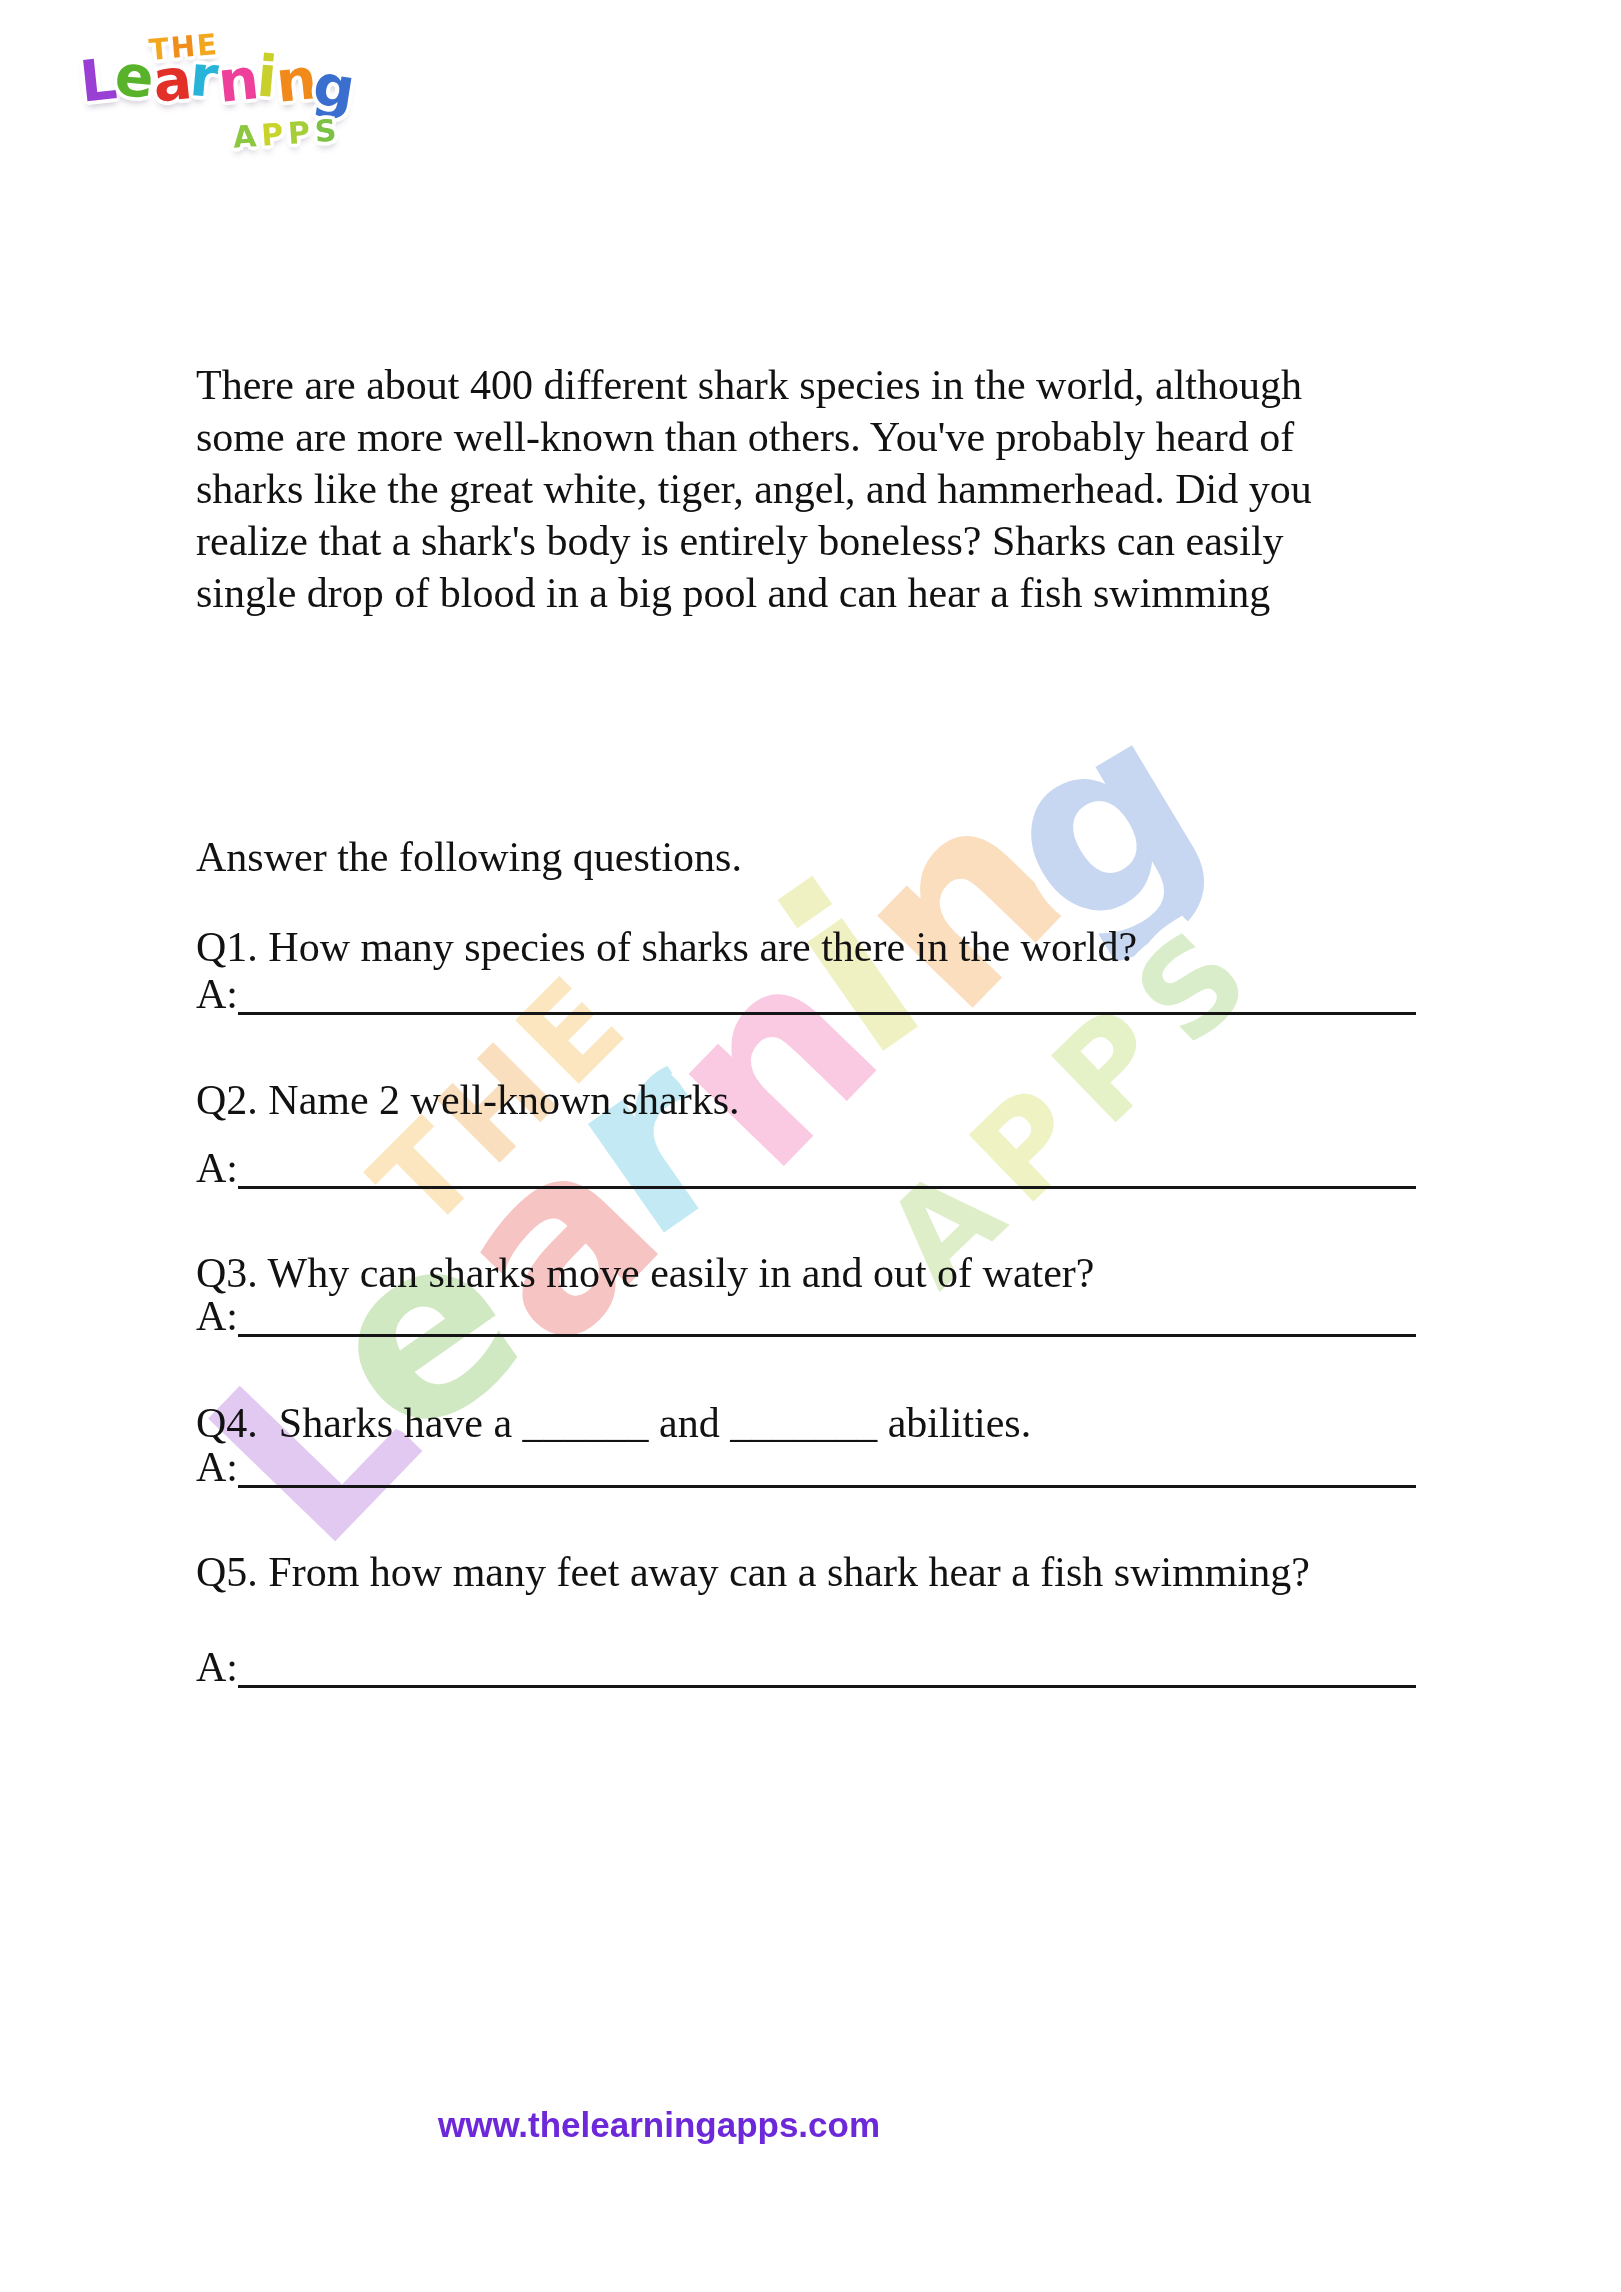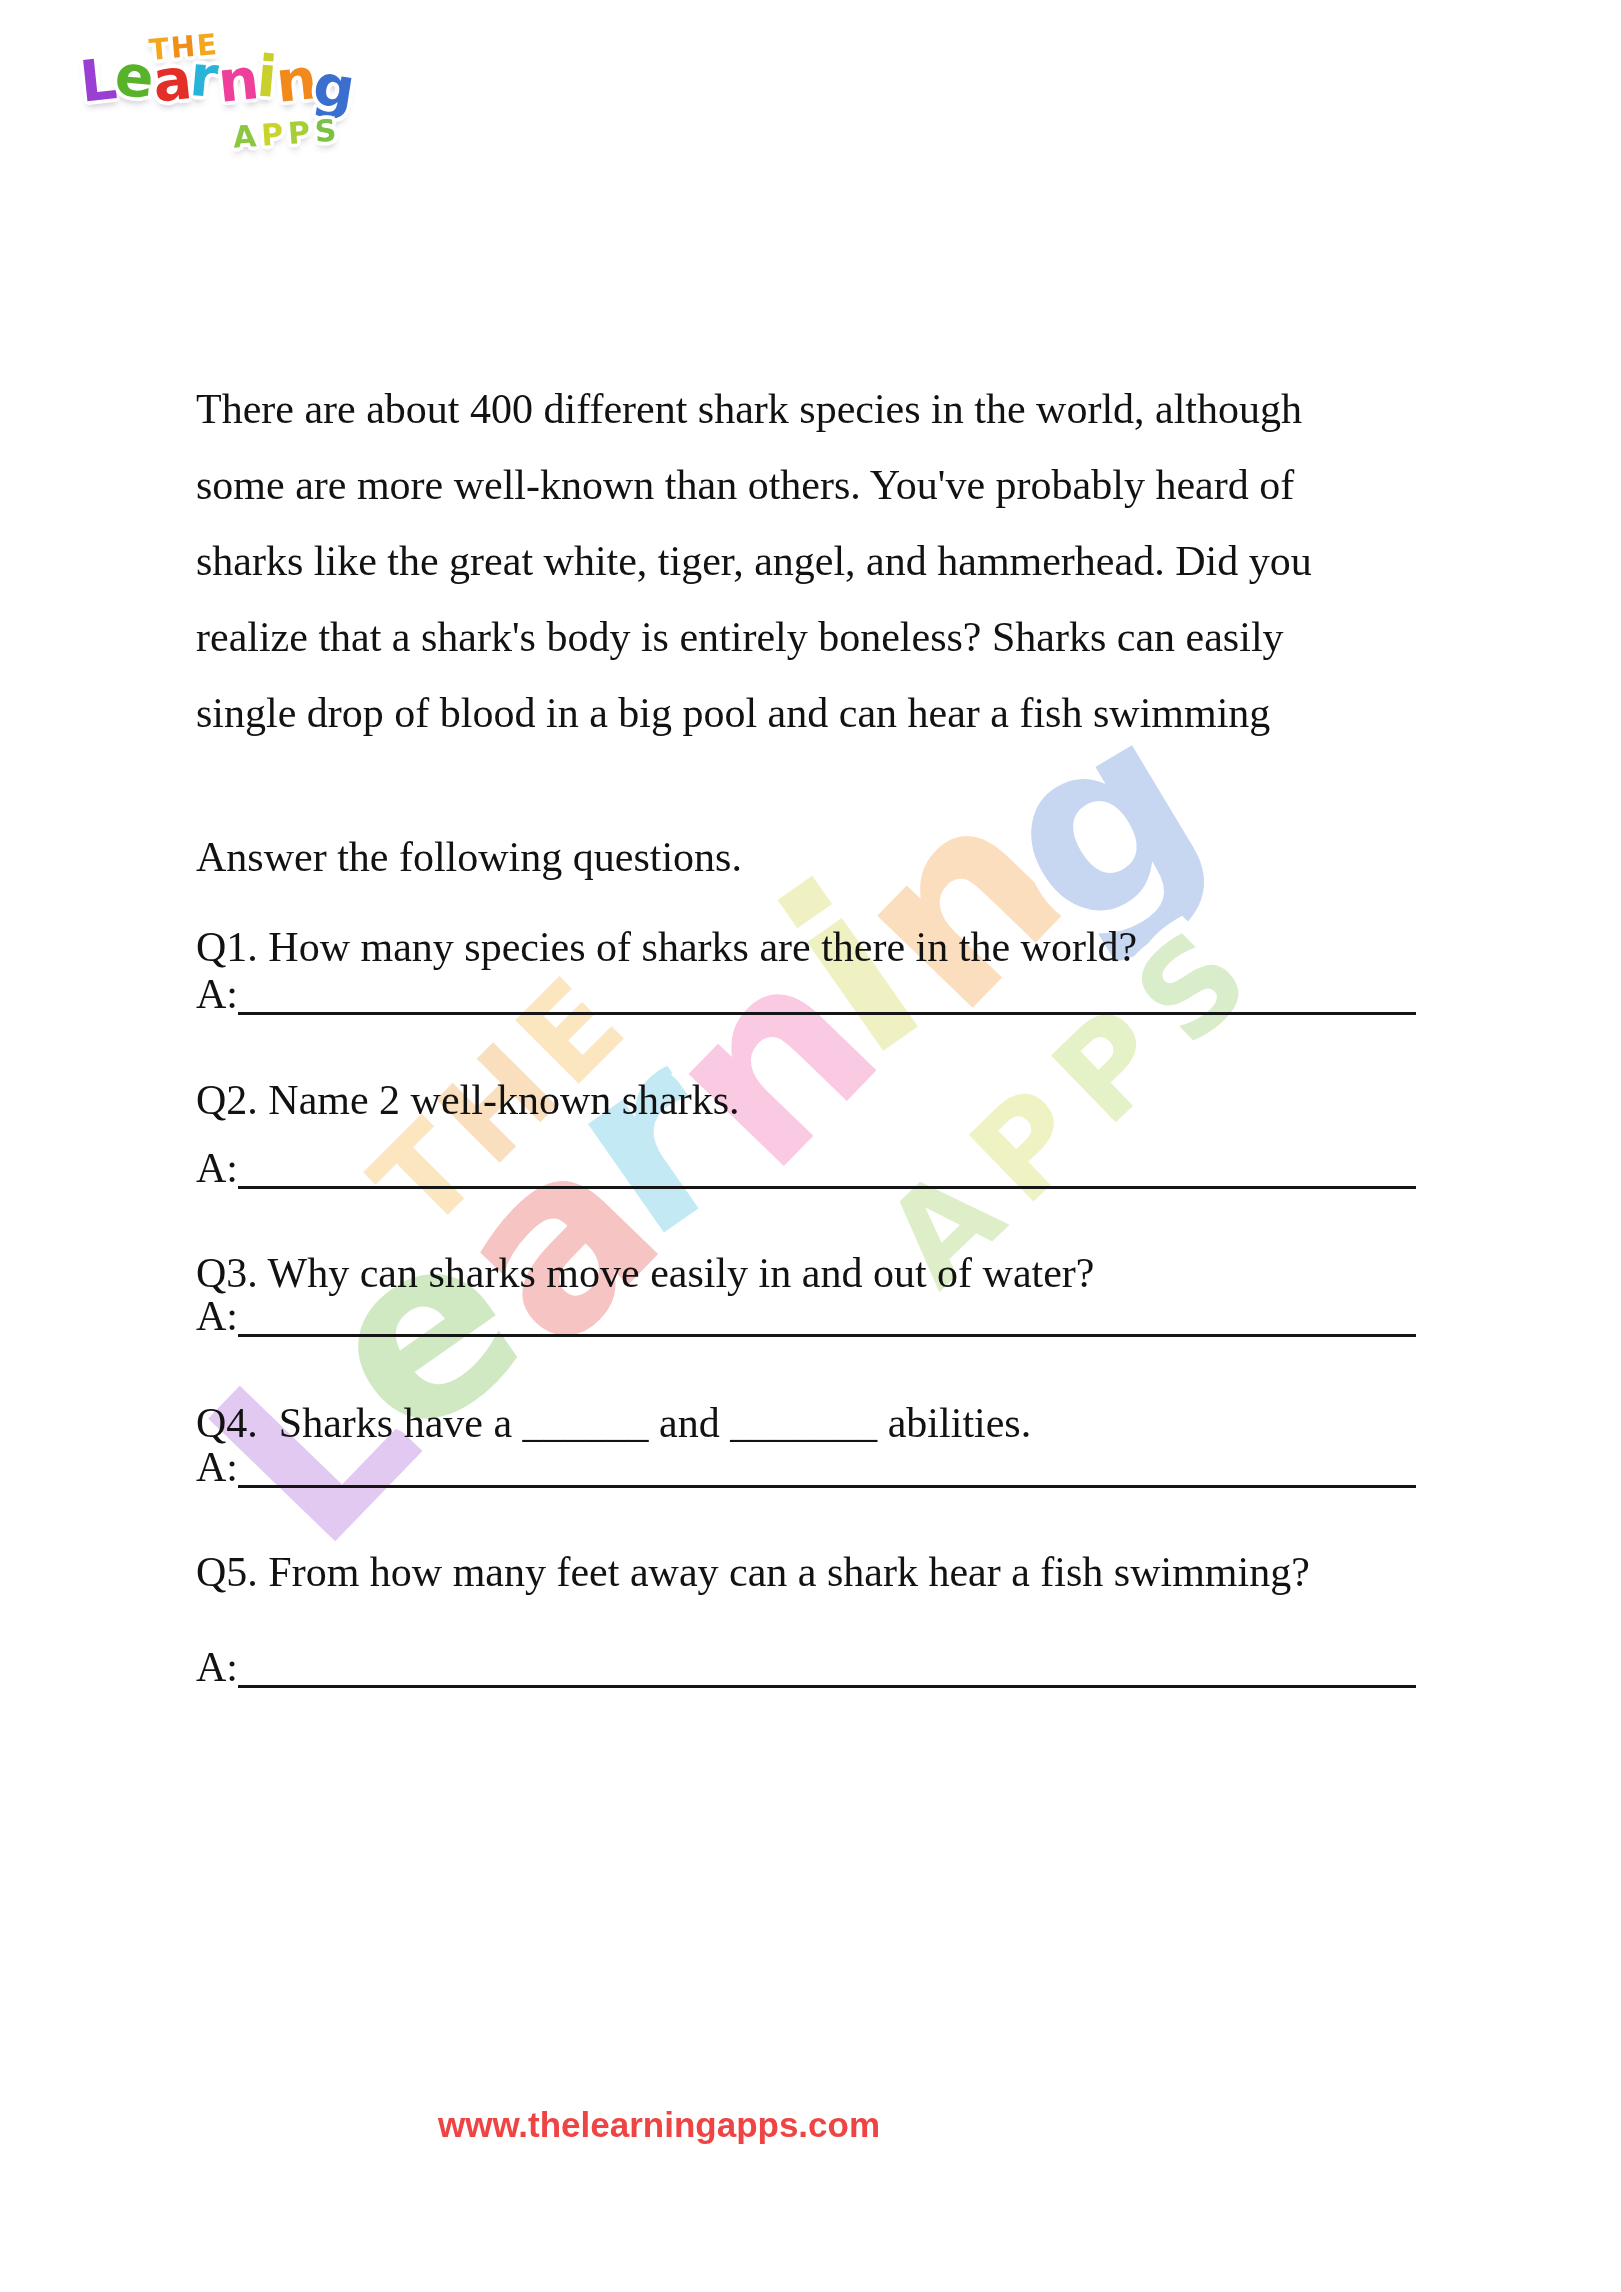--- a/index.html
+++ b/index.html
@@ -52,21 +52,21 @@
   .content-layer{z-index:2;}
   .doc-title{
     left:0;top:194px;width:1621px;text-align:center;
     font-family:"Liberation Sans","DejaVu Sans",sans-serif;
     font-weight:bold;font-size:139px;line-height:1.0;color:#1b1b1b;
     z-index:2;
   }
   .doc-title .squeeze{display:inline-block;transform:scaleX(0.75);letter-spacing:2px;}
 
   .passage{left:196px;top:359px;font-size:42px;line-height:52px;z-index:2;}
-  .passage-line{white-space:pre;margin-top:24px;}
+  .passage-line{white-space:pre;}
 
   .instruction{left:196px;top:833px;font-size:42px;z-index:2;}
 
   .q{left:196px;font-size:42px;white-space:pre;z-index:2;}
   .a-row{
     left:196px;width:1220px;height:47px;
     display:flex;align-items:flex-end;
     font-size:42px;z-index:2;
   }
   .a-prefix{line-height:1;}
@@ -74,21 +74,21 @@
 
   .q1{top:923px;text-align:right;}  .a1{top:968px;}
   .q2{top:1076px;} .a2{top:1142px;}
   .q3{top:1249px;} .a3{top:1290px;}
   .q4{top:1399px;} .a4{top:1441px;}
   .q5{top:1548px;} .a5{top:1641px;}
 
   .footer{
     left:0;top:2105px;width:1318px;text-align:center;
     font-family:"Liberation Sans","DejaVu Sans",sans-serif;
-    font-weight:bold;font-size:35px;color:#ef4444;z-index:2;
+    font-weight:bold;font-size:35px;color:#6d28d9;z-index:2;
   }
 </style>
 </head>
 <body>
 
 <div class="page">
 
   <div class="abs logo watermark">
     <div class="word word-the"><span class="bubble" style="color: rgb(242, 167, 31);">T</span><span class="bubble" style="color: rgb(239, 142, 26);">H</span><span class="bubble" style="color: rgb(242, 167, 31);">E</span></div>
     <div class="word word-learning"><span class="bubble" style="color: rgb(154, 63, 212);">L</span><span class="bubble" style="color: rgb(88, 179, 43);">e</span><span class="bubble" style="color: rgb(226, 48, 40);">a</span><span class="bubble" style="color: rgb(39, 180, 216);">r</span><span class="bubble" style="color: rgb(238, 63, 155);">n</span><span class="bubble" style="color: rgb(201, 207, 43);">i</span><span class="bubble" style="color: rgb(242, 138, 27);">n</span><span class="bubble" style="color: rgb(58, 111, 208);">g</span></div>

